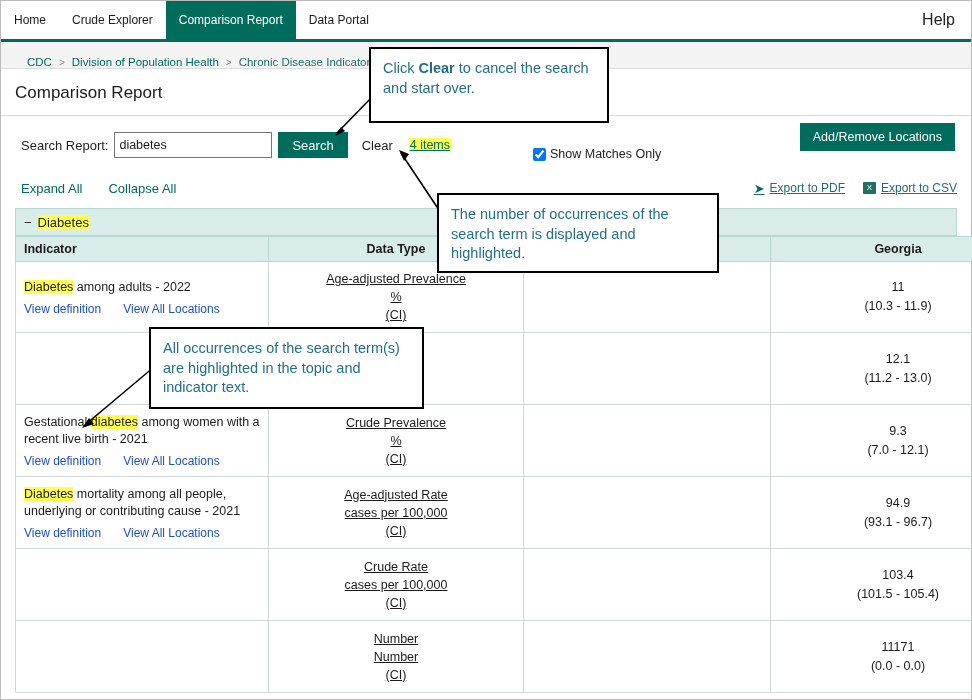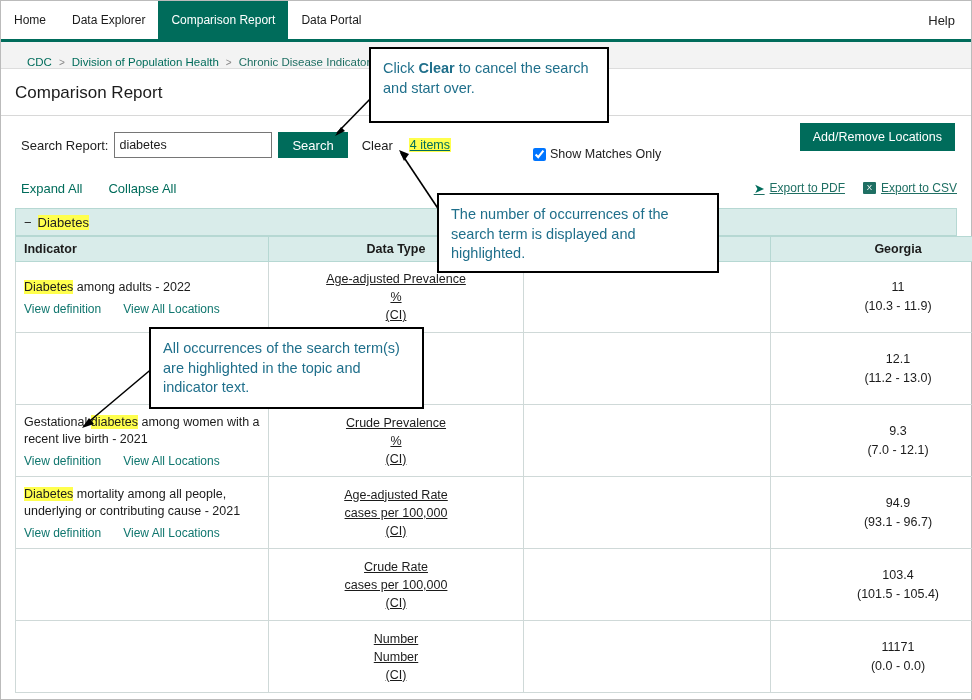--- a/index.html
+++ b/index.html
@@ -46,21 +46,21 @@
   .nav-item.active {
     background: #006c5b;
     color: #ffffff;
     font-weight: normal;
   }
   .nav-help {
     margin-left: auto;
     display: flex;
     align-items: center;
     padding: 16px 16px;
-    font-size: 13px;
+    font-size: 16px;
   }
 
   
   .breadcrumb-bar {
     height: 26px;
     background: #f3f3f3;
     border-bottom: 1px solid #dddddd;
     display: flex;
     align-items: flex-end;
     padding-left: 26px;
@@ -247,21 +247,21 @@
   td.ind-cell { vertical-align: top; padding-top: 10px; }
   td.type-cell, td.val-cell { text-align: center; color: #1b1b1b; }
   .ind-title { line-height: 1.35; color: #1b1b1b; }
   .ind-links {
     margin-top: 6px;
     display: flex;
     gap: 22px;
     font-size: 12px;
   }
   .ind-links a {
-    color: #0f766e;
+    color: #1d4ed8;
     text-decoration: none;
     cursor: pointer;
   }
   .type-line { line-height: 1.45; text-decoration: underline; }
   .val-main { line-height: 1.5; }
 
   
   .callout {
     position: absolute;
     background: #ffffff;
@@ -285,21 +285,21 @@
     z-index: 39;
   }
 </style>
 </head>
 <body>
 
 <div class="page">
 
   <div class="navbar">
     <div class="nav-item">Home</div>
-    <div class="nav-item">Data Explorer</div>
+    <div class="nav-item">Crude Explorer</div>
     <div class="nav-item active">Comparison Report</div>
     <div class="nav-item">Data Portal</div>
     <div class="nav-help">Help</div>
   </div>
 
   <div class="breadcrumb-bar">
     <span class="crumb">CDC</span>
     <span class="crumb-sep">&gt;</span>
     <span class="crumb">Division of Population Health</span>
     <span class="crumb-sep">&gt;</span>

